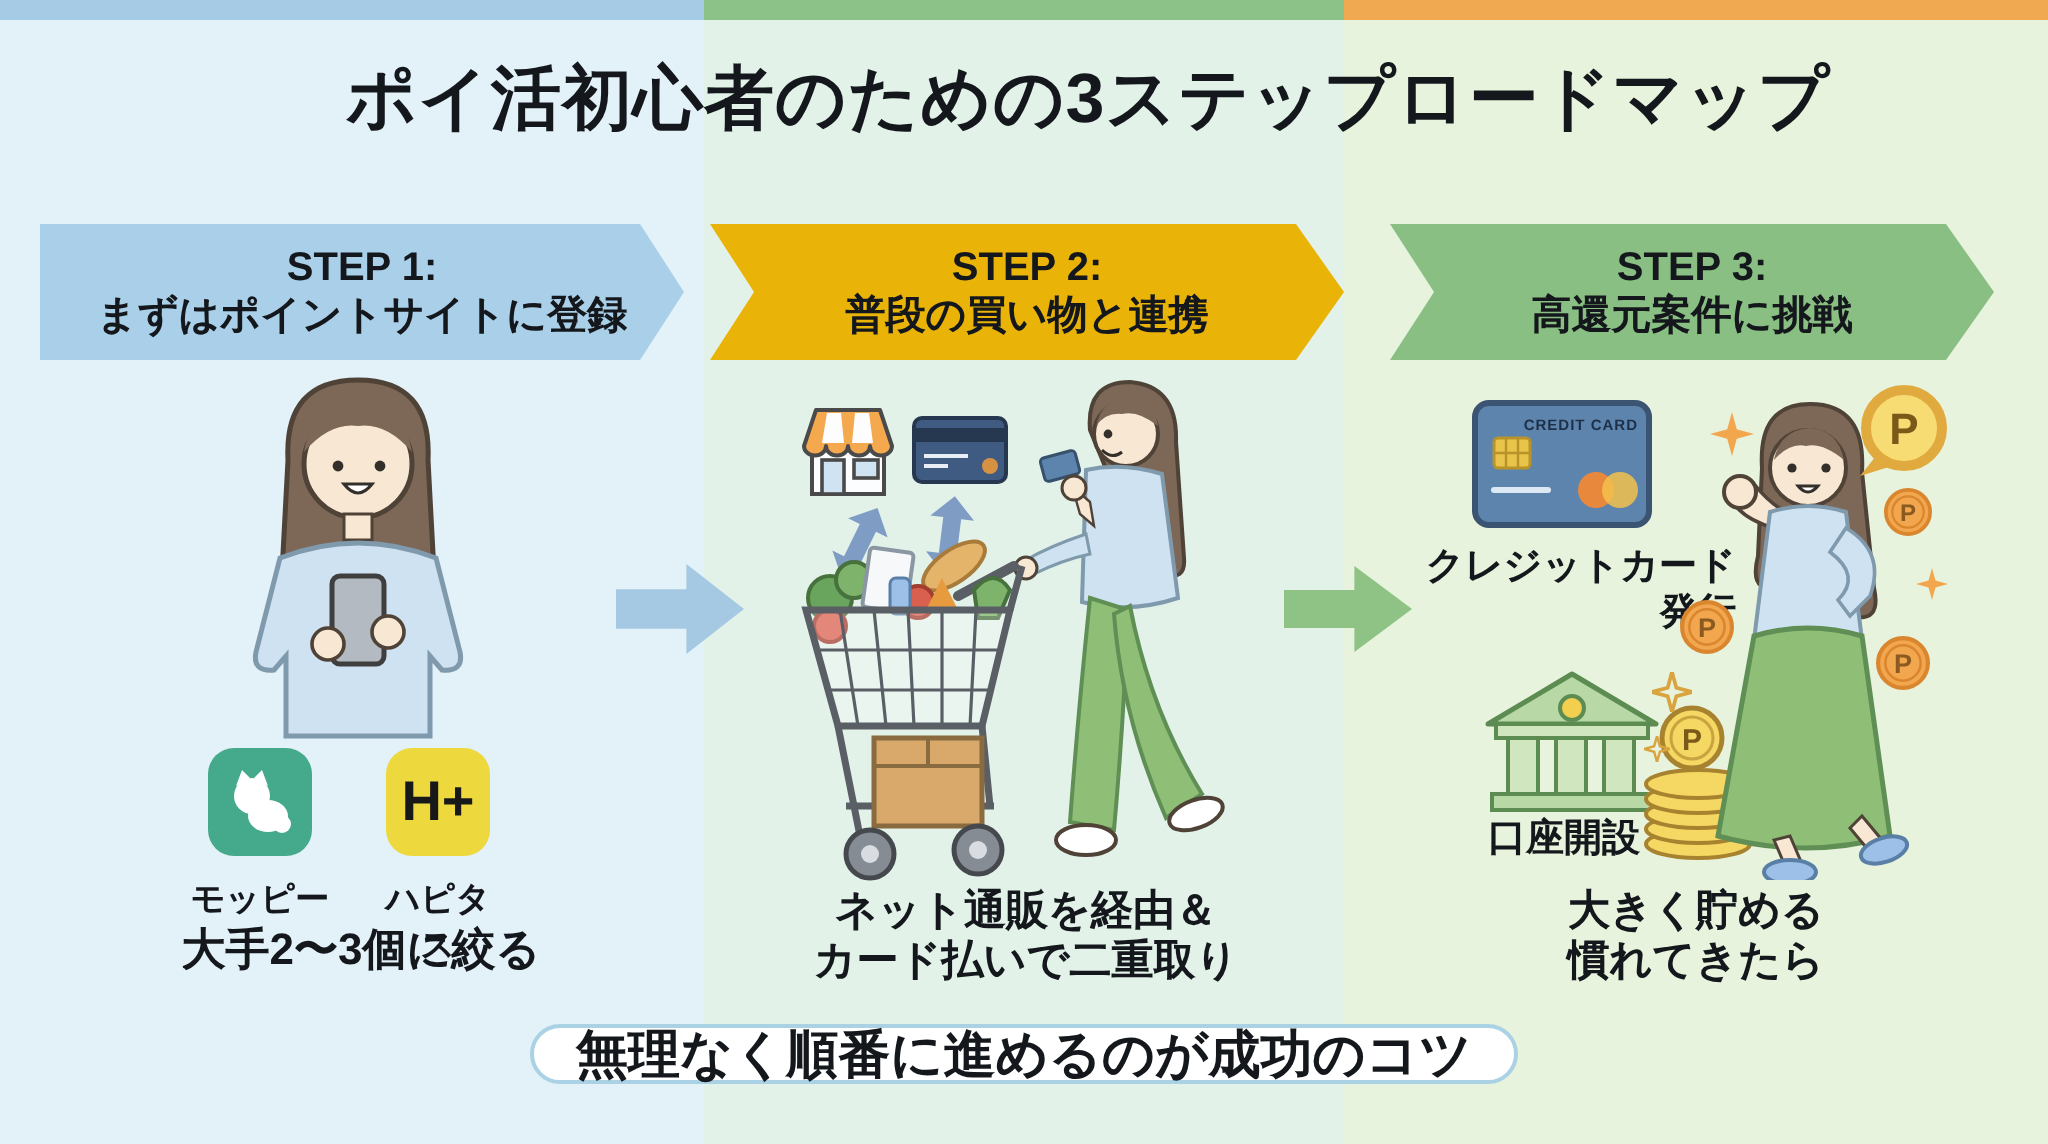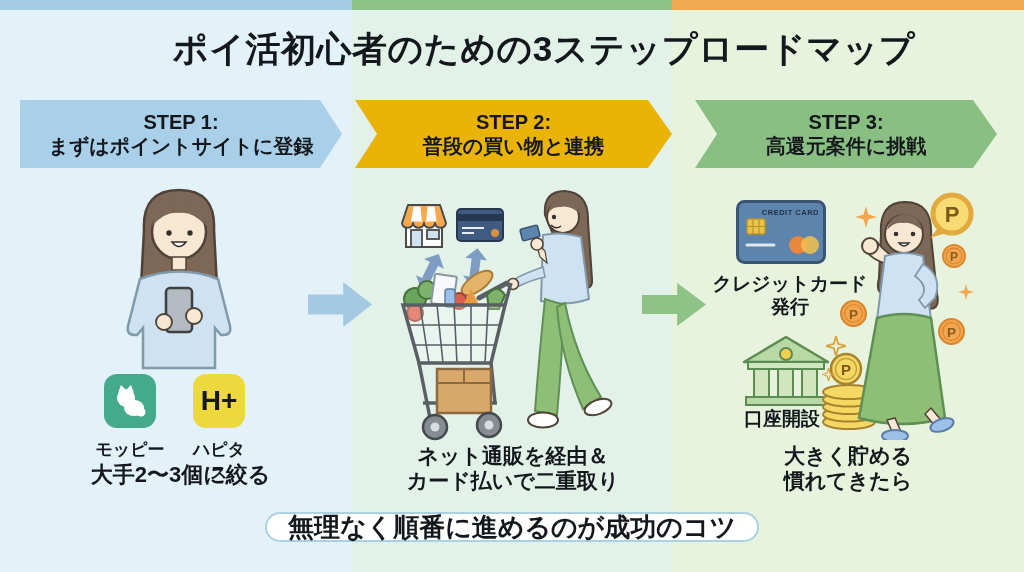--- a/index.html
+++ b/index.html
@@ -8,21 +8,21 @@
   .band{position:absolute;top:0;height:572px;}
   .band1{left:0;width:352px;background:#e3f1f9;}
   .band2{left:352px;width:320px;background:#e2f2e9;}
   .band3{left:672px;width:352px;background:#e7f3dc;}
   .strip{position:absolute;top:0;height:10px;}
   .strip1{left:0;width:352px;background:#a6cbe4;}
   .strip2{left:352px;width:320px;background:#8cc287;}
   .strip3{left:672px;width:352px;background:#f0a851;}
   .title{position:absolute;top:26px;left:0;width:100%;text-align:center;
          font-size:35px;font-weight:800;letter-spacing:.5px;margin:0;padding-left:32px;}
-  .step-header{position:absolute;top:100px;height:68px;display:flex;flex-direction:column;
+  .step-header{position:absolute;top:112px;height:68px;display:flex;flex-direction:column;
          align-items:center;justify-content:center;font-weight:800;font-size:20px;line-height:1.22;text-align:center;}
   .step1{left:20px;width:322px;background:#a9cfe9;
          clip-path:polygon(0 0,calc(100% - 22px) 0,100% 50%,calc(100% - 22px) 100%,0 100%);}
   .step2{left:355px;width:317px;background:#eab308;
          clip-path:polygon(0 0,calc(100% - 24px) 0,100% 50%,calc(100% - 24px) 100%,0 100%,22px 50%);}
   .step3{left:695px;width:302px;background:#8abf83;
          clip-path:polygon(0 0,calc(100% - 24px) 0,100% 50%,calc(100% - 24px) 100%,0 100%,22px 50%);}
   .flow-arrow{position:absolute;clip-path:polygon(0 28%,55% 28%,55% 0,100% 50%,55% 100%,55% 72%,0 72%);}
   .arrow-blue{left:308px;top:282px;width:64px;height:45px;background:#a5c9e2;}
   .arrow-green{left:642px;top:283px;width:64px;height:43px;background:#8fc285;}
@@ -50,21 +50,21 @@
   .moppy{left:104px;background:#45a98c;}
   .hapitas{left:193px;background:#edd93e;}
   .hapitas span{font-weight:800;font-size:28px;color:#17181a;}
   .app-label{position:absolute;top:438px;text-align:center;font-weight:800;font-size:17px;}
   .label-moppy{left:78px;width:104px;}
   .label-hapitas{left:185px;width:68px;}
   .caption{position:absolute;text-align:center;font-weight:800;}
   .caption1{left:38px;top:460px;width:285px;font-size:22px;}
   .caption2{left:382px;top:444px;width:262px;font-size:21px;line-height:1.18;}
   .caption3{left:748px;top:444px;width:200px;font-size:21px;line-height:1.18;}
-  .cc-label{left:712px;top:272px;width:156px;font-size:19px;line-height:1.22;}
+  .cc-label{left:712px;top:272px;width:156px;font-size:19px;line-height:1.22;text-align:right;}
   .bank-label{left:727px;top:406px;width:110px;font-size:19px;}
   .footer-pill{position:absolute;left:265px;top:512px;width:494px;height:30px;box-sizing:border-box;
          background:#ffffff;border:2px solid #abd1e5;border-radius:24px;
          display:flex;align-items:center;justify-content:center;font-weight:800;font-size:26px;}
   svg text{font-family:"Liberation Sans","DejaVu Sans",sans-serif;}
 </style>
 </head>
 <body>
 
 <div class="canvas">

